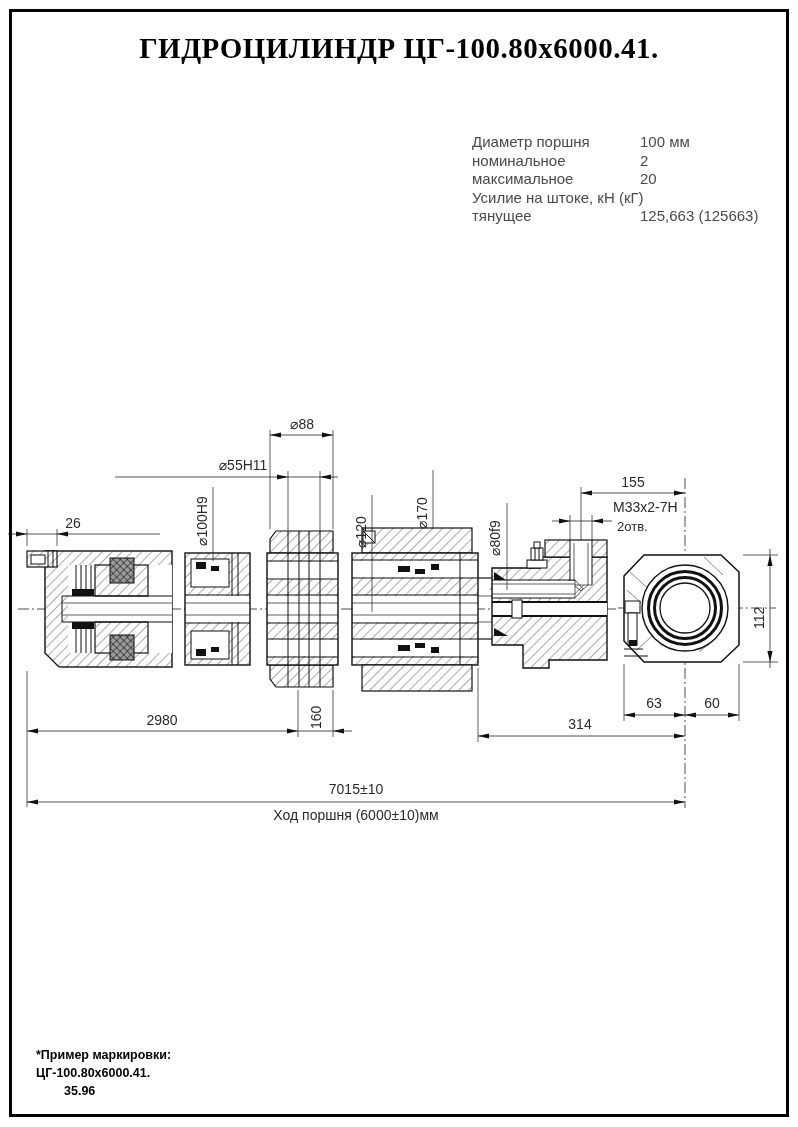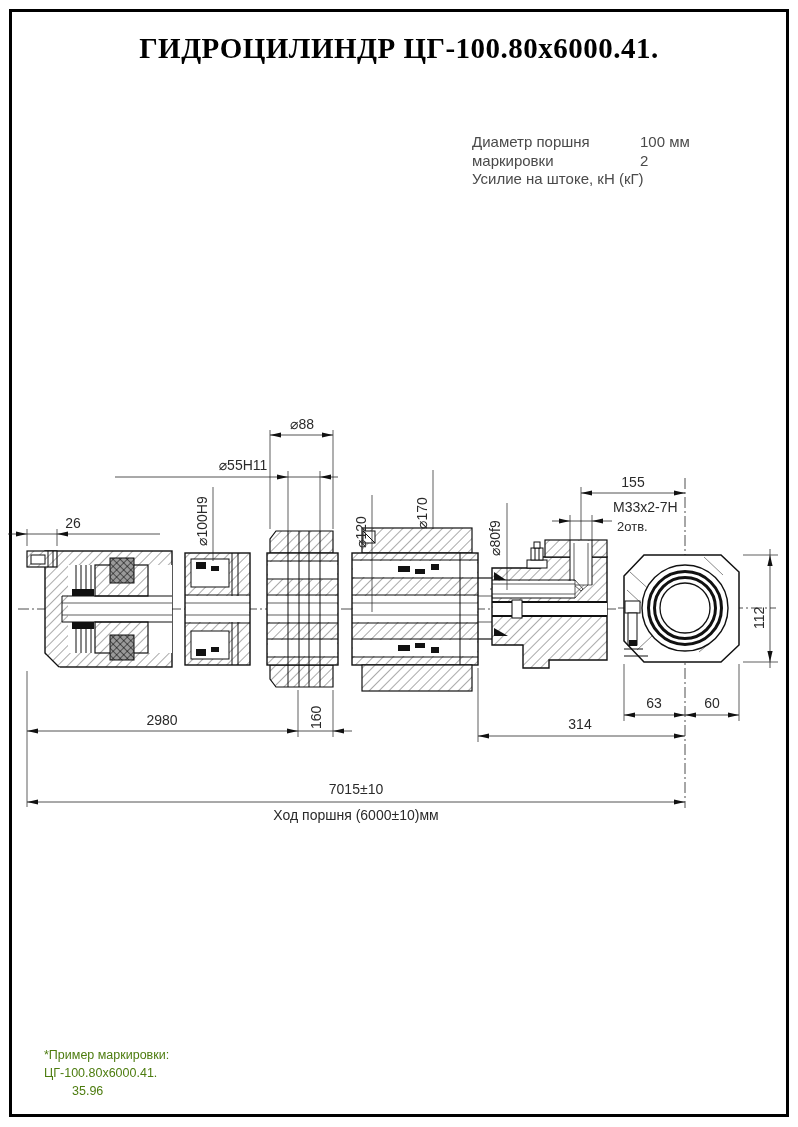--- a/index.html
+++ b/index.html
@@ -7,21 +7,21 @@
         font-family:"Liberation Sans",sans-serif;}
   .frame{position:absolute;left:9px;top:9px;width:774px;height:1102px;border:3px solid #000;}
   .title{position:absolute;left:0;top:32px;width:798px;text-align:center;
          font-family:"Liberation Serif",serif;font-weight:bold;font-size:29px;color:#000;
          letter-spacing:.5px;}
   .specs{position:absolute;left:472px;top:133px;width:310px;color:#4a4a4a;font-size:15px;}
   .spec-row{height:18.6px;line-height:18.6px;white-space:nowrap;}
   .spec-label{display:inline-block;width:168px;}
   .spec-value{display:inline-block;}
   .drawing{position:absolute;left:0;top:0;}
-  .footer{position:absolute;left:44px;top:1046px;font-size:12.5px;color:#4d7c0f;line-height:18px;}
+  .footer{position:absolute;left:36px;top:1046px;font-size:12.5px;color:#000000;line-height:18px;font-weight:bold;}
   .footer .code{margin-left:28px;}
   
   .outl{stroke:#111;stroke-width:1.4;fill:url(#ht);}
   .outl2{stroke:#111;stroke-width:1.2;fill:url(#ht);}
   .wf{fill:#fff;stroke:none;}
   .wfs{fill:#fff;stroke:#111;stroke-width:1;}
   .l1{stroke:#111;stroke-width:1;fill:none;}
   .l12{stroke:#111;stroke-width:1.2;fill:none;}
   .l2{stroke:#111;stroke-width:2;fill:none;}
   .lt{stroke:#1a1a1a;stroke-width:.7;fill:none;}
@@ -36,22 +36,24 @@
 </head>
 <body>
 
 <div class="page">
   <div class="frame"></div>
 
   <div class="title">ГИДРОЦИЛИНДР ЦГ-100.80х6000.41.</div>
 
   <div class="specs">
     <div class="spec-row"><span class="spec-label">Диаметр поршня</span><span class="spec-value">100 мм</span></div>
-    <div class="spec-row"><span class="spec-label">маркировки</span><span class="spec-value">2</span></div>
+    <div class="spec-row"><span class="spec-label">номинальное</span><span class="spec-value">2</span></div>
+    <div class="spec-row"><span class="spec-label">максимальное</span><span class="spec-value">20</span></div>
     <div class="spec-row"><span class="spec-label">Усилие на штоке, кН (кГ)</span><span class="spec-value"></span></div>
+    <div class="spec-row"><span class="spec-label">тянущее</span><span class="spec-value">125,663 (125663)</span></div>
   </div>
 
   <svg class="drawing" width="798" height="1127" viewBox="0 0 798 1127">
     <defs>
       <pattern id="ht" width="7" height="7" patternUnits="userSpaceOnUse" patternTransform="rotate(45)">
         <rect width="7" height="7" fill="#fff"></rect>
         <line x1="0" y1="0" x2="0" y2="7" stroke="#1c1c1c" stroke-width="0.75"></line>
       </pattern>
       <pattern id="cx" width="5" height="5" patternUnits="userSpaceOnUse" patternTransform="rotate(45)">
         <rect width="5" height="5" fill="#9a9a9a"></rect>

